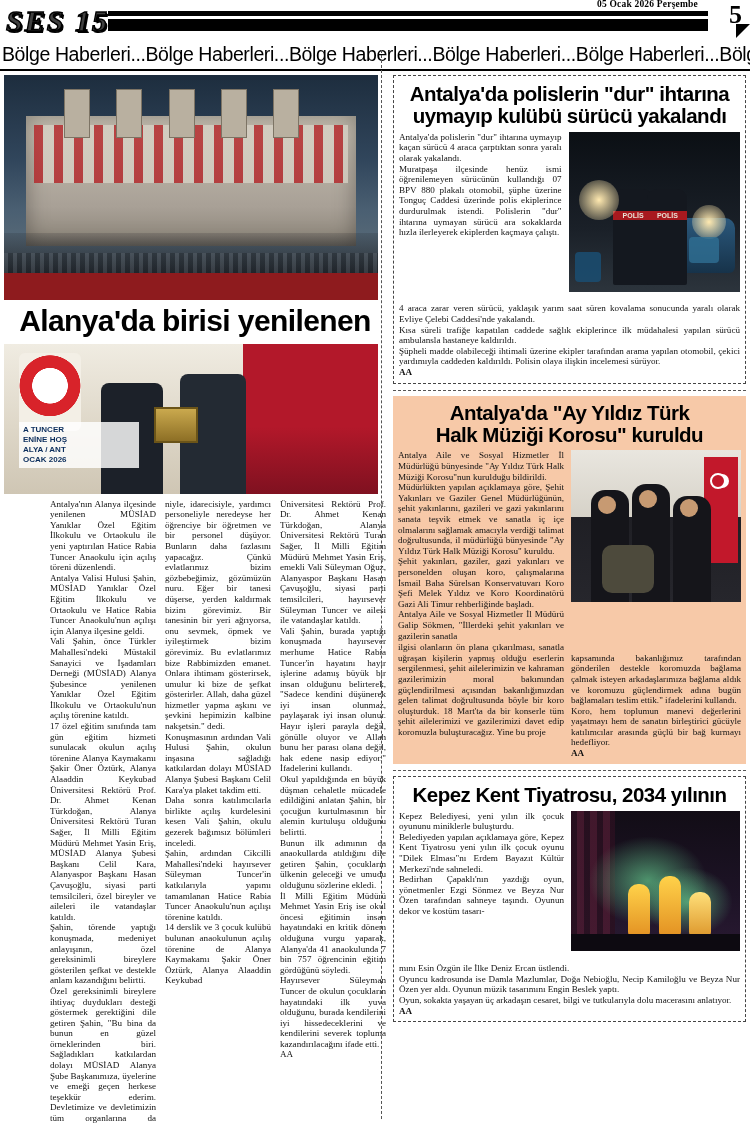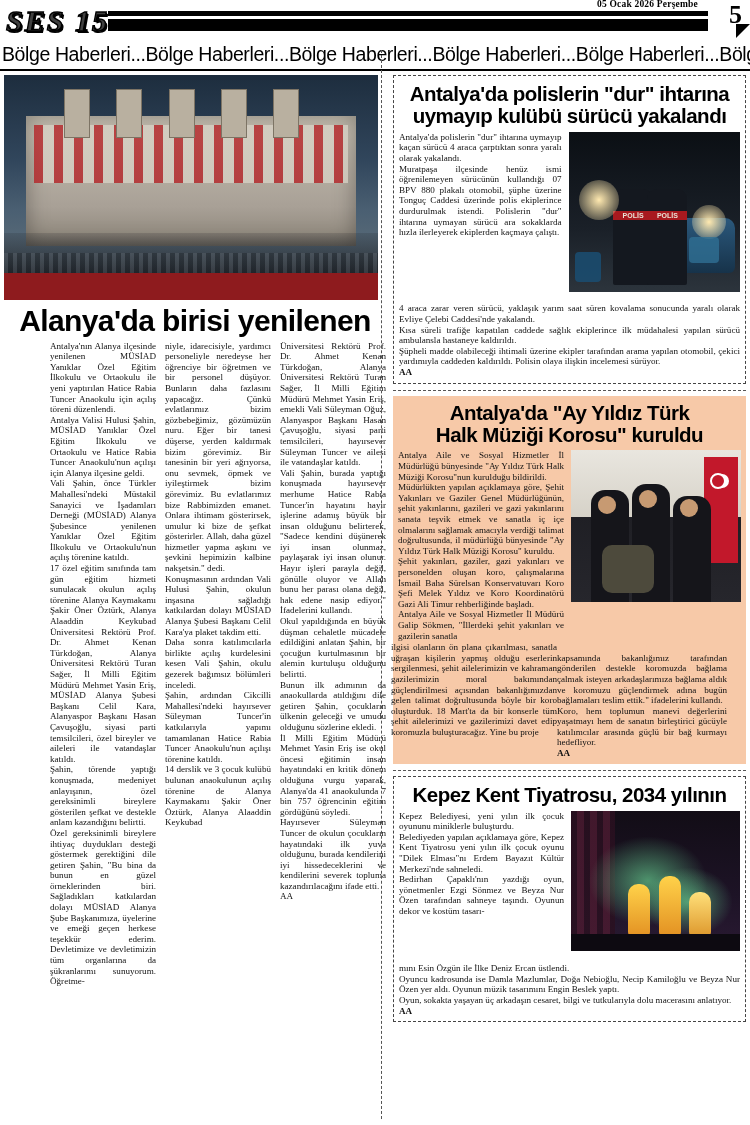--- a/index.html
+++ b/index.html
@@ -100,21 +100,21 @@
   .art-head {
     font-family:"Liberation Sans", sans-serif;
     font-weight: 700; font-size: 20.5px; line-height: 1.07;
     letter-spacing: -0.5px; text-align:center; color:#000;
     padding: 3px 2px 5px 2px;
   }
   .peach { background: #f7c9a8; }
   .art-top { display:flex; gap: 7px; }
   .art-top .txtcol { width: 163px; }
   .art-top .photo { width: 172px; height: 160px; overflow:hidden; position:relative; background:#111; }
-  .art-3col { display:flex; margin-top: 2px; }
+  .art-3col { display:flex; gap: 7px; margin-top: 2px; }
   .art-3col .c { width: 113px; }
   .art-full { margin-top: 1px; }
   .hdash { border-top: 1px dashed #555; margin: 6px 0 5px 0; }
   .bold-aa { font-weight: 700; }
 
   
   .ph { position:absolute; inset:0; }
   .sky1 { background: linear-gradient(#1d2d3e 0%, #31465c 38%, #4a5f72 60%, #6d7a7f 100%); }
   .build1 { position:absolute; left:6%; top:18%; width:88%; height:58%;
             background: linear-gradient(#c9c2b4, #a8a096 70%, #8a8377);
@@ -192,20 +192,31 @@
         <div class="portrait" style="left:58%"></div>
         <div class="portrait" style="left:72%"></div>
         <div class="crowd1"></div>
         <div class="red-carpet"></div>
       </div>
 
       <div class="lead-head">
         <span>Alanya'da birisi yenilenen</span>
       </div>
 
+      <div class="lead-photo2">
+        <div class="ph hall"></div>
+        <div class="emblem"></div>
+        <div class="banner"></div>
+        <div class="person" style="left:26%; width:62px; height:74%;"></div>
+        <div class="person" style="left:47%; width:66px; height:80%; background:#232a33;"></div>
+        <div class="plaque" style="left:40%; top:42%;"></div>
+        <div style="position:absolute;left:4%;top:52%;width:120px;height:46px;background:rgba(255,255,255,.82);
+                    font-family:'Liberation Sans',sans-serif;font-size:8px;line-height:10px;color:#0b2d5c;
+                    padding:3px 4px;font-weight:700;">A TUNCER<br>ENİNE HOŞ<br>ALYA / ANT<br>OCAK 2026</div>
+      </div>
 
       <div class="lead-cols">
         <div class="c bodytext" style="white-space:pre-line">Antalya'nın Alanya ilçesinde yenilenen MÜSİAD Yanıklar Özel Eğitim İlkokulu ve Ortaokulu ile yeni yaptırılan Hatice Rabia Tuncer Anaokulu için açılış töreni düzenlendi.
 Antalya Valisi Hulusi Şahin, MÜSİAD Yanıklar Özel Eğitim İlkokulu ve Ortaokulu ve Hatice Rabia Tuncer Anaokulu'nun açılışı için Alanya ilçesine geldi.
 Vali Şahin, önce Türkler Mahallesi'ndeki Müstakil Sanayici ve İşadamları Derneği (MÜSİAD) Alanya Şubesince yenilenen Yanıklar Özel Eğitim İlkokulu ve Ortaokulu'nun açılış törenine katıldı.
 17 özel eğitim sınıfında tam gün eğitim hizmeti sunulacak okulun açılış törenine Alanya Kaymakamı Şakir Öner Öztürk, Alanya Alaaddin Keykubad Üniversitesi Rektörü Prof. Dr. Ahmet Kenan Türkdoğan, Alanya Üniversitesi Rektörü Turan Sağer, İl Milli Eğitim Müdürü Mehmet Yasin Eriş, MÜSİAD Alanya Şubesi Başkanı Celil Kara, Alanyaspor Başkanı Hasan Çavuşoğlu, siyasi parti temsilcileri, özel bireyler ve aileleri ile vatandaşlar katıldı.
 Şahin, törende yaptığı konuşmada, medeniyet anlayışının, özel gereksinimli bireylere gösterilen şefkat ve destekle anlam kazandığını belirtti.
 Özel gereksinimli bireylere ihtiyaç duydukları desteği göstermek gerektiğini dile getiren Şahin, "Bu bina da bunun en güzel örneklerinden biri. Sağladıkları katkılardan dolayı MÜSİAD Alanya Şube Başkanımıza, üyelerine ve emeği geçen herkese teşekkür ederim. Devletimize ve devletimizin tüm organlarına da şükranlarımı sunuyorum. Öğretme-</div>
         <div class="c bodytext" style="white-space:pre-line">niyle, idarecisiyle, yardımcı personeliyle neredeyse her öğrenciye bir öğretmen ve bir personel düşüyor. Bunların daha fazlasını yapacağız. Çünkü evlatlarımız bizim gözbebeğimiz, gözümüzün nuru. Eğer bir tanesi düşerse, yerden kaldırmak bizim görevimiz. Bir tanesinin bir yeri ağrıyorsa, onu sevmek, öpmek ve iyileştirmek bizim görevimiz. Bu evlatlarımız bize Rabbimizden emanet. Onlara ihtimam gösterirsek, umulur ki bize de şefkat gösterirler. Allah, daha güzel hizmetler yapma aşkını ve şevkini hepimizin kalbine nakşetsin." dedi.
 Konuşmasının ardından Vali Hulusi Şahin, okulun inşasına sağladığı katkılardan dolayı MÜSİAD Alanya Şubesi Başkanı Celil Kara'ya plaket takdim etti.

